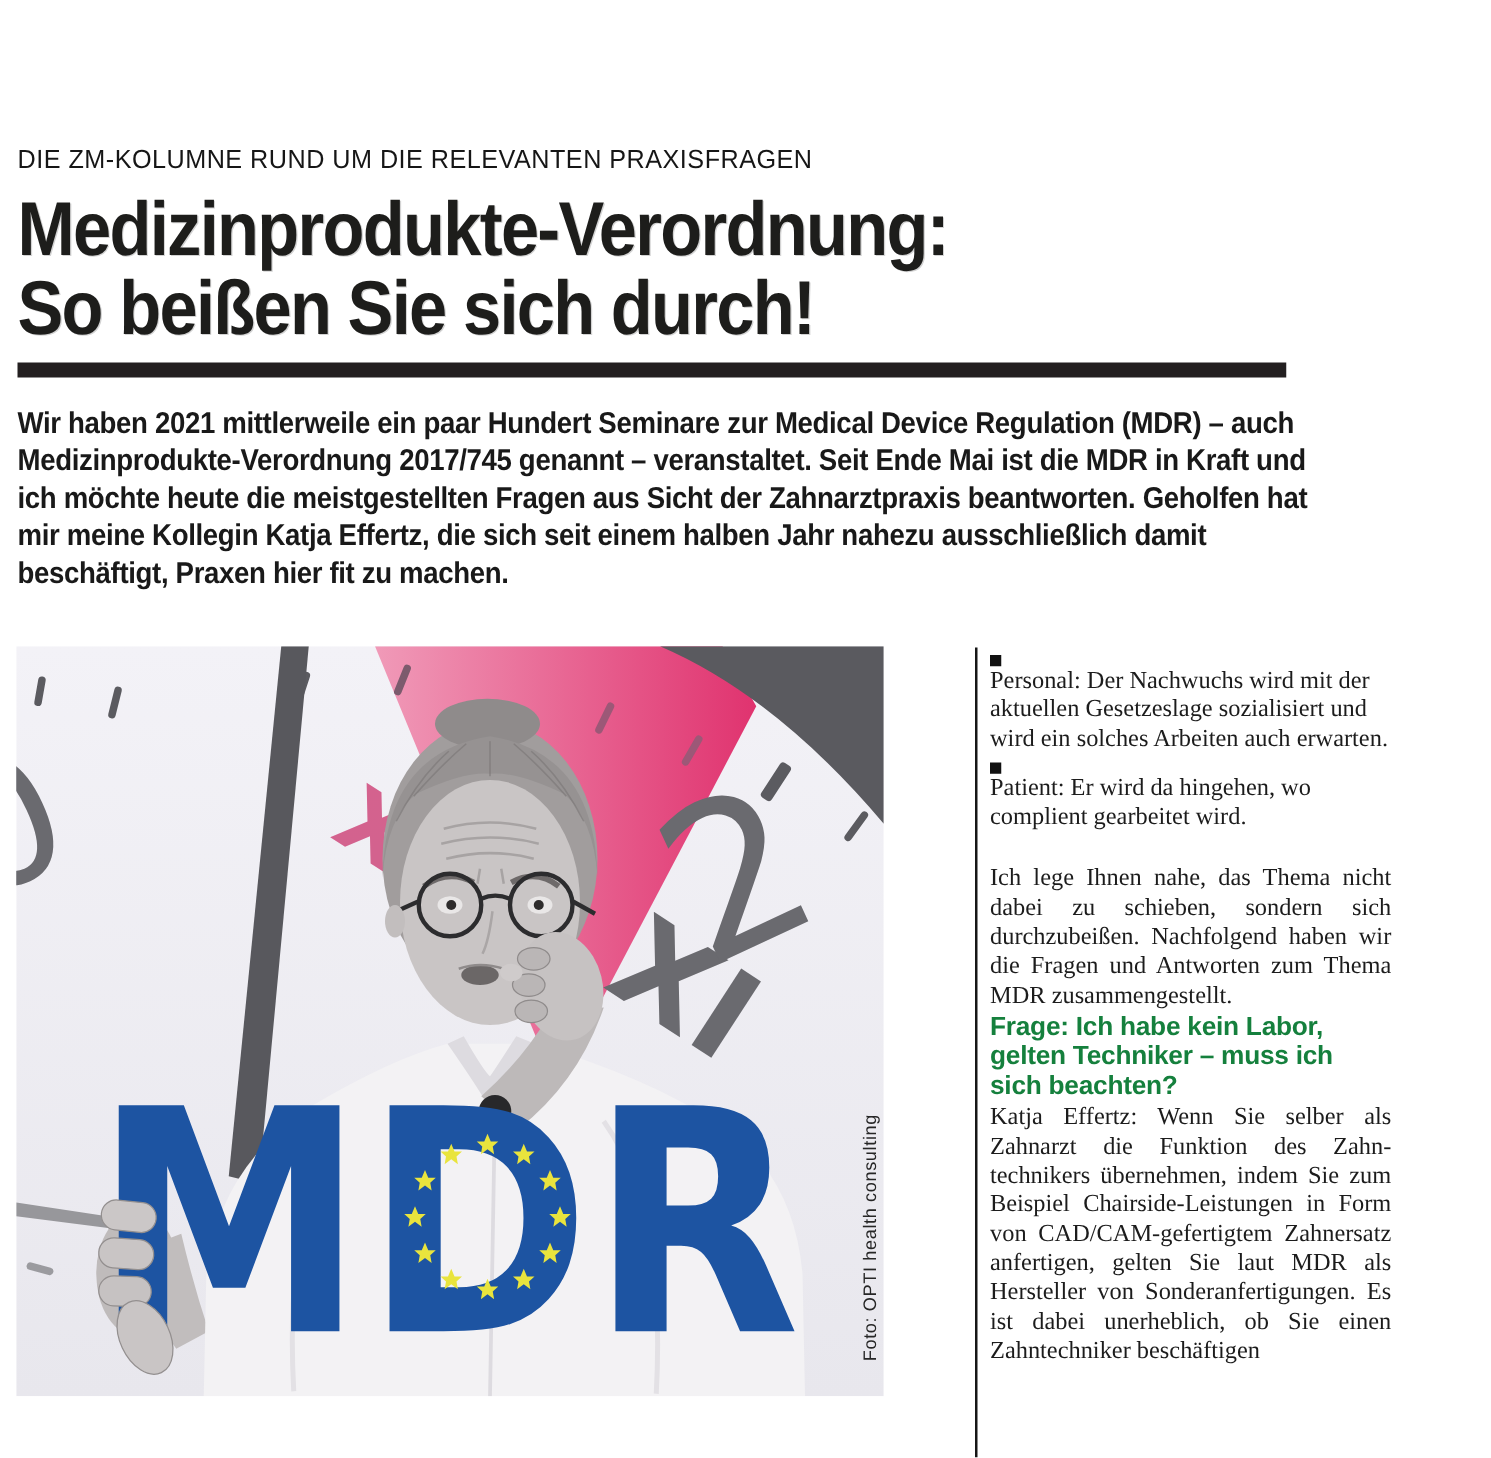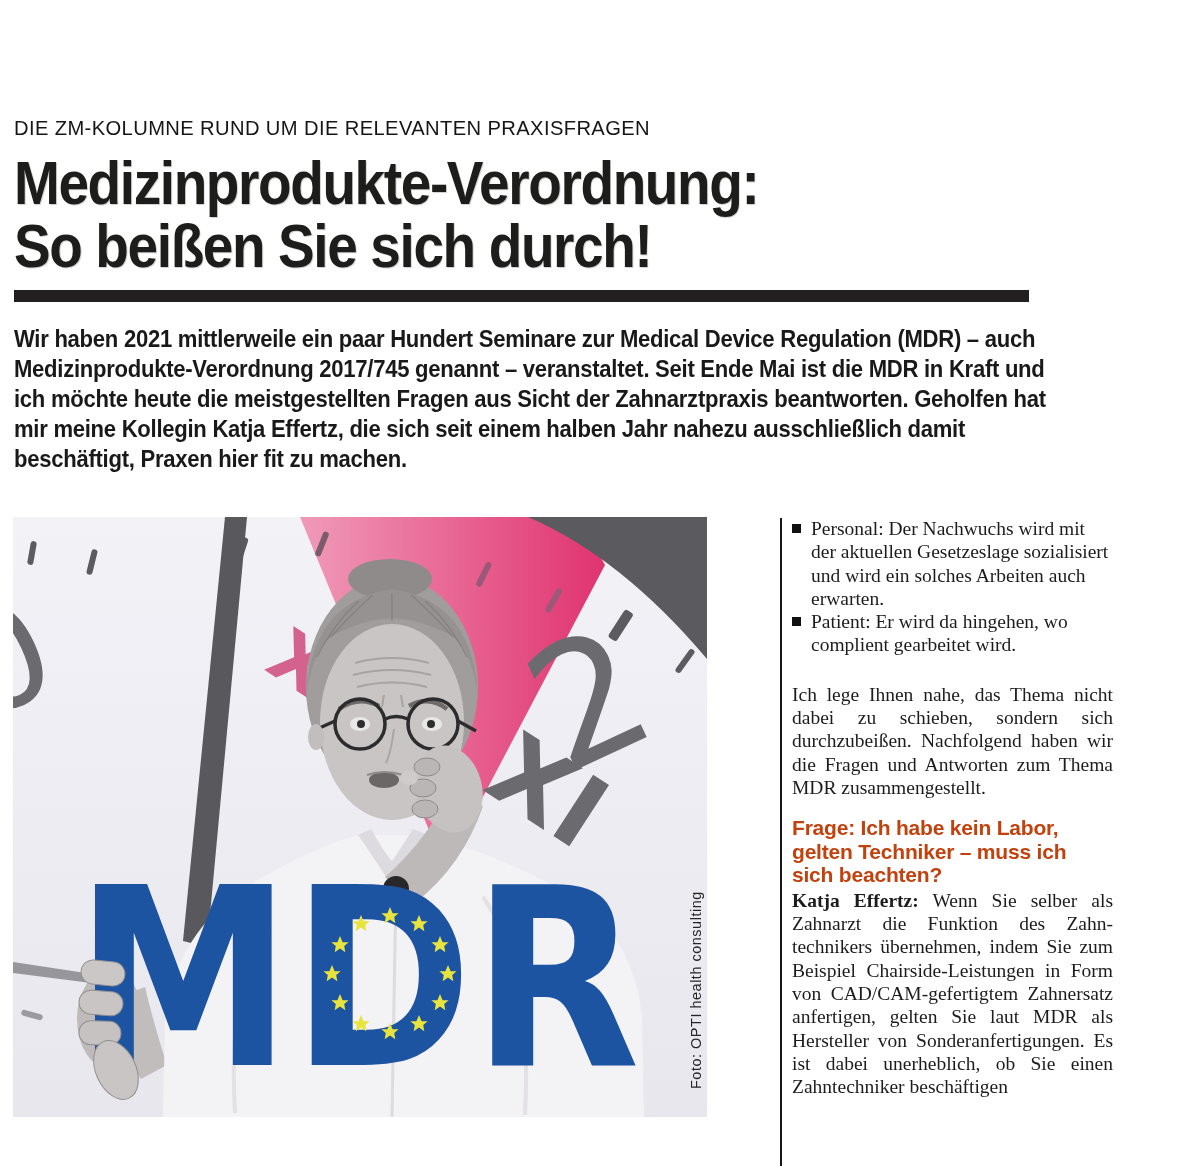--- a/index.html
+++ b/index.html
@@ -16,28 +16,28 @@
   .black-bar{position:absolute;left:14px;top:290px;width:1015px;height:12px;background:#231f20;}
   .intro{position:absolute;left:14px;top:324px;margin:0;width:1125px;
          font-weight:bold;font-size:24px;line-height:30px;letter-spacing:-.3px;color:#191919;
          transform:scaleX(.92);transform-origin:0 0;}
 
   .photo{position:absolute;left:13px;top:517px;}
 
   .col-rule{position:absolute;left:780px;top:518px;width:2px;height:648px;background:#161616;}
   .column{position:absolute;left:792px;top:517px;width:321px;
           font-family:"Liberation Serif",serif;font-size:19.5px;line-height:23.3px;color:#1c1c1c;}
-  .bullet{display:flex;}
+  .bullet{display:flex;flex-direction:column;}
   .sq{width:9px;height:9px;background:#111;flex:0 0 9px;margin:7px 10px 0 0;}
   .para{margin:0;text-align:justify;hyphens:manual;}
   .para.p1{margin-top:26px;}
-  .question{margin-top:17px;font-family:"Liberation Sans",sans-serif;
-            font-weight:bold;font-size:21px;line-height:23.5px;letter-spacing:-.2px;color:#c2410c;}
+  .question{margin-top:2px;font-family:"Liberation Sans",sans-serif;
+            font-weight:bold;font-size:21px;line-height:23.5px;letter-spacing:-.2px;color:#15803d;}
   .answer{margin-top:2px;}
-  .lead{font-weight:bold;margin-top:36px;}
+  .lead{font-weight:normal;margin-top:36px;}
 </style>
 </head>
 <body>
 
 <div class="page">
 
   <div class="kicker">DIE ZM-KOLUMNE RUND UM DIE RELEVANTEN PRAXISFRAGEN</div>
 
   <h1 class="headline">
     <div>Medizinprodukte-Verordnung:</div>

